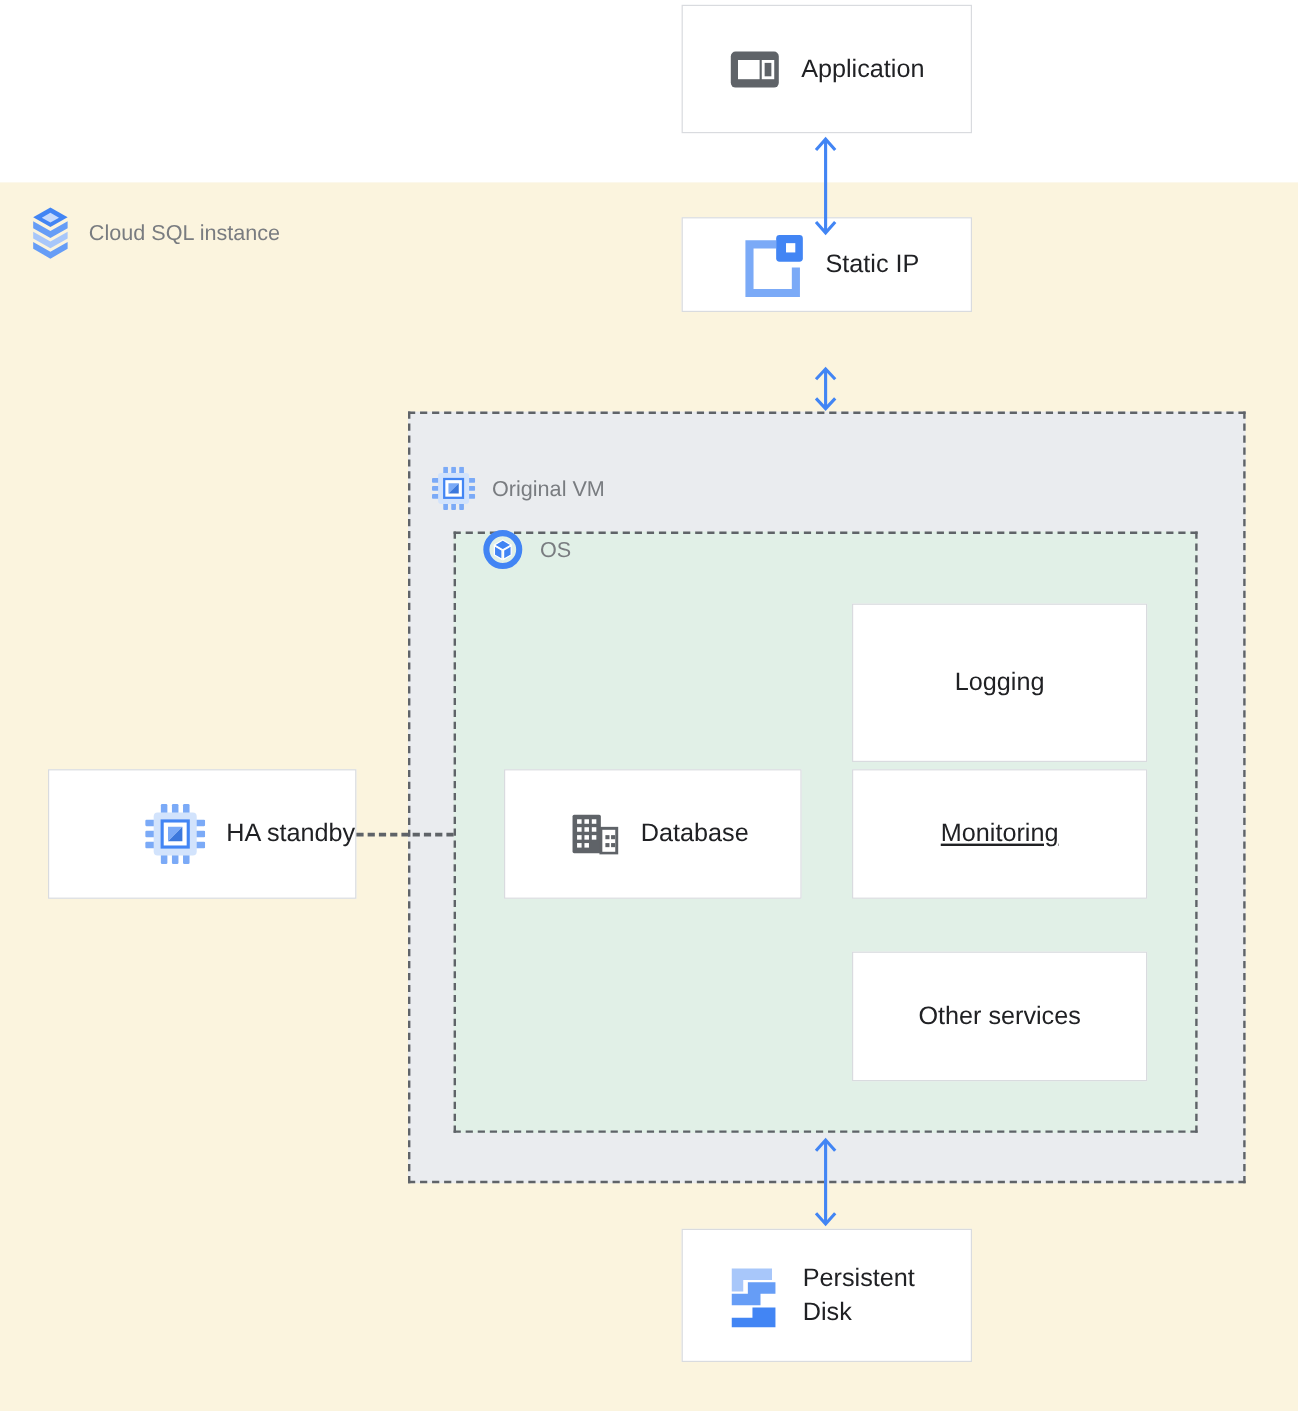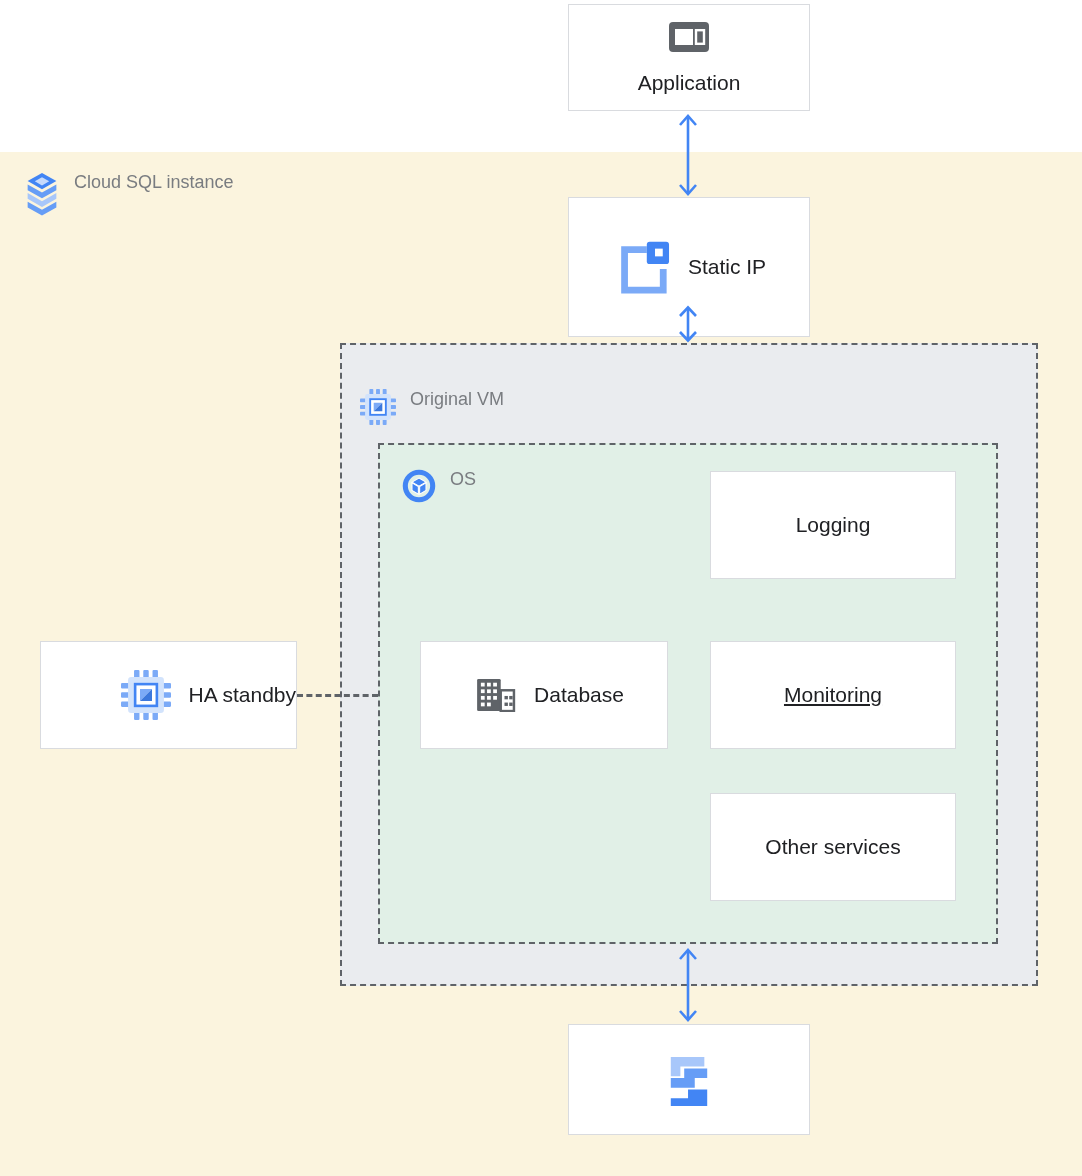--- a/index.html
+++ b/index.html
@@ -24,46 +24,46 @@
   }
 
   .node {
     position:absolute; background:#fff; border:1px solid #D9DBDF;
     display:flex; align-items:center; justify-content:center; gap:18px;
     color:#202124; font-size:21px;
   }
   .node .txt { white-space:nowrap; }
 
   .zone-label {
-    position:absolute; display:flex; align-items:flex-start; gap:14px;
+    position:absolute; display:flex; align-items:center; gap:14px;
     color:#797C80; font-size:18px;
   }
   .zone-label .txt { white-space:nowrap; }
 
   .connector-h {
     position:absolute; left:297px; top:694px; width:81px; height:0;
     border-top:3px dashed #5F6368;
   }
 
   .arrow { position:absolute; }
 
   
-  #n-application   { left:568px; top:4px;    width:242px; height:107px;flex-direction:column; }
-  #n-staticip      { left:568px; top:197px;  width:242px; height:140px;text-align:center; }
-  #n-logging       { left:710px; top:471px;  width:246px; height:108px; }
+  #n-application   { left:568px; top:4px;    width:242px; height:107px; }
+  #n-staticip      { left:568px; top:181px;  width:242px; height:79px;text-align:center; }
+  #n-logging       { left:710px; top:503px;  width:246px; height:132px; }
   #n-database      { left:420px; top:641px;  width:248px; height:108px;padding-left:12px; }
   #n-monitoring    { left:710px; top:641px;  width:246px; height:108px;text-decoration:underline; }
   #n-otherservices { left:710px; top:793px;  width:246px; height:108px; }
   #n-hastandby     { left:40px;  top:641px;  width:257px; height:108px;justify-content:flex-end; }
   #n-persistdisk   { left:568px; top:1024px; width:242px; height:111px; }
   #n-persistdisk .txt { white-space:normal; width:104px; line-height:1.3; }
 
   #lbl-cloudsql { left:24px;  top:172px; }
   #lbl-vm       { left:360px; top:368px;margin-top:21px; }
-  #lbl-os       { left:402px; top:469px; }
+  #lbl-os       { left:402px; top:441px; }
 
   svg { display:block; }
 </style>
 </head>
 <body>
 
 <div class="stage">
 
   <div class="zone-yellow"></div>
 
@@ -211,20 +211,21 @@
 
   <div class="node" id="n-persistdisk">
     <span>
       <svg width="46" height="52" viewBox="0 0 48 54">
         <path d="M5,3 h35 v10 h-25 v10 h-10 z" fill="#A8C7FA"></path>
         <path d="M19,15 h24 v10 h-13 v10 h-25 v-10 h14 z" fill="#669DF6"></path>
         <path d="M23,37 h20 v-2 v2 h0 z" fill="none"></path>
         <path d="M5,46 h18 v-9 h20 v18 h-38 z" fill="#4285F4"></path>
       </svg>
     </span>
+    <span class="txt">Persistent Disk</span>
   </div>
 
   <div class="arrow" style="left:676px; top:113px;">
     <svg width="24" height="84" viewBox="0 0 24 84">
       <line x1="12" y1="4" x2="12" y2="80" stroke="#4285F4" stroke-width="2.6"></line>
       <polyline points="4,12 12,3 20,12" fill="none" stroke="#4285F4" stroke-width="2.6"></polyline>
       <polyline points="4,72 12,81 20,72" fill="none" stroke="#4285F4" stroke-width="2.6"></polyline>
     </svg>
   </div>
 

